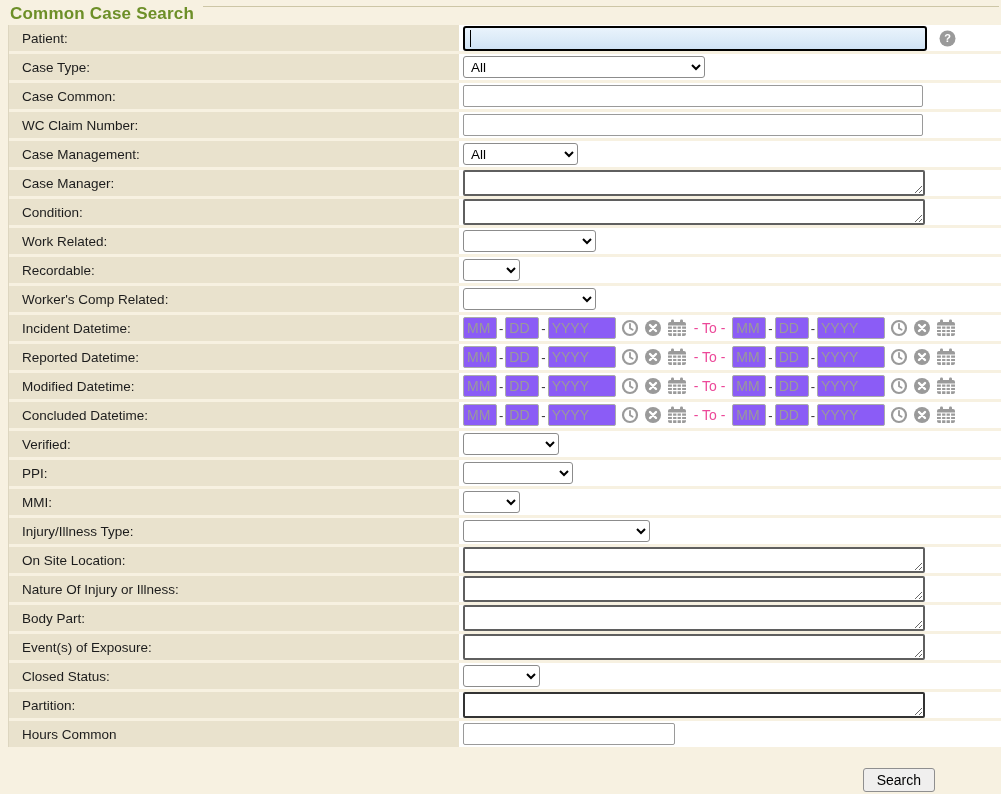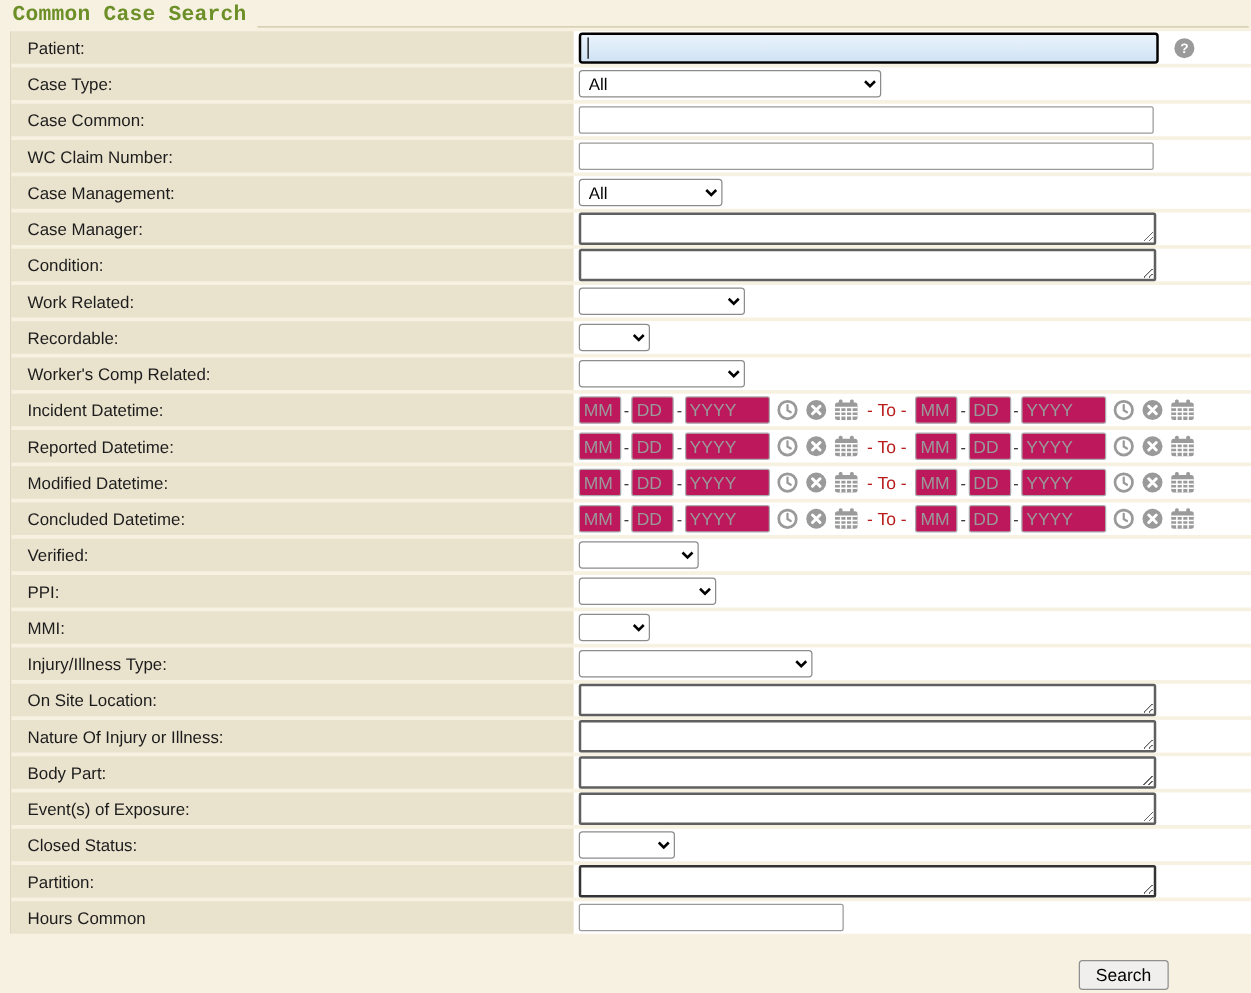--- a/index.html
+++ b/index.html
@@ -4,22 +4,22 @@
 <style>
   * { box-sizing: border-box; margin: 0; padding: 0; }
   html,body { width: 1001px; height: 794px; }
   body {
     background: #f7f1e1;
     font-family: "Liberation Sans", sans-serif;
     color: #1c1c1c;
     overflow: hidden;
   }
   .legend-row {
-    display: flex; align-items: flex-end;
-    padding: 4px 0 3px 10px; height: 25px; font-family: Liberation Mono, monospace;
+    display: flex; align-items: flex-start;
+    padding: 4px 0 3px 10px; height: 25px;
   }
   .legend-row h2 {
     font-size: 17px; font-weight: bold; color: #6d8f28;
     white-space: nowrap; letter-spacing: 0.2px;
   }
   .legend-line { flex: 1; height: 1px; background: #cdc6a6; margin: 2px 2px 0 9px; }
 
   #rows { border-left: 1px solid #ddd6c0; margin-left: 8px; }
   .row { display: flex; height: 26px; margin-bottom: 3px; }
   .label-cell {
@@ -70,30 +70,30 @@
     width: 462px; height: 26px; resize: both;
     border: 2px solid #5f5f5f; border-radius: 2px;
     background: #fff; font: 13px "Liberation Sans", sans-serif;
     padding: 2px 4px; outline: none; overflow: hidden;
   }
   [data-name="field-partition-textarea"] { border-color: #333; }
 
   
   .d-in {
     height: 22px; border: 1px solid #ababab; border-radius: 2px;
-    background: #be185d; font: 14px "Liberation Sans", sans-serif;
+    background: #8b5cf6; font: 14px "Liberation Sans", sans-serif;
     padding: 0 3px; color: #000; outline: none;
   }
   .d-in::placeholder { color: #9a9a9a; opacity: 1; }
   .d-mm, .d-dd { width: 34px; }
   .d-yy { width: 68px; }
   .dash { color: #333; font-size: 13px; margin: 0 2px; }
   .dticon { display: inline-flex; margin-left: 5px; cursor: pointer; }
   .dticon:first-of-type { margin-left: 8px; }
-  .to-label { color: #b91c1c; font-size: 14px; margin: 0 7px; white-space: pre; }
+  .to-label { color: #ec4899; font-size: 14px; margin: 0 7px; white-space: pre; }
 
   
   [data-name="field-hours-worked-input"] { width: 212px; }
 
   
   .search-row {
     height: 29px; display: flex; align-items: center;
     justify-content: flex-end; padding-right: 66px; margin-top: 18px;
   }
   .search-btn {

